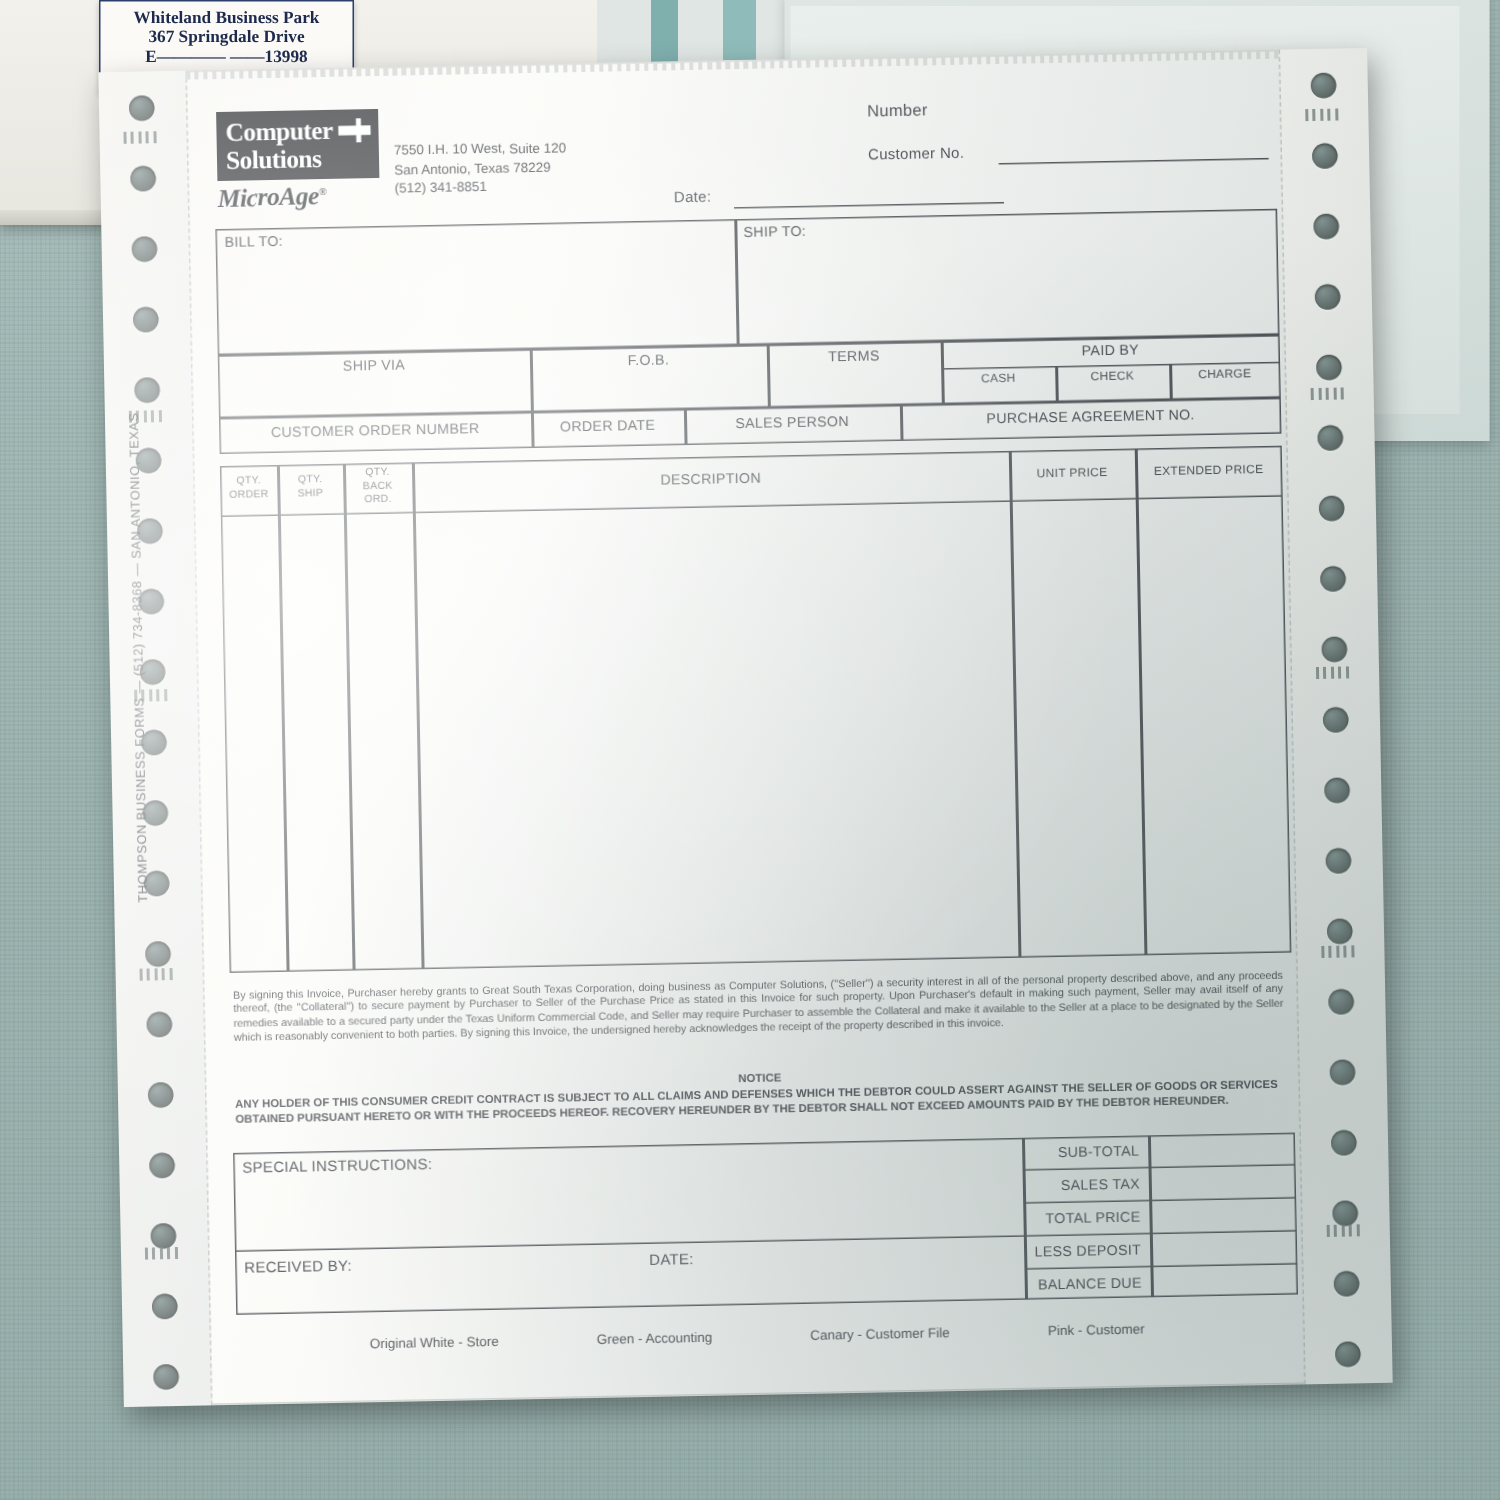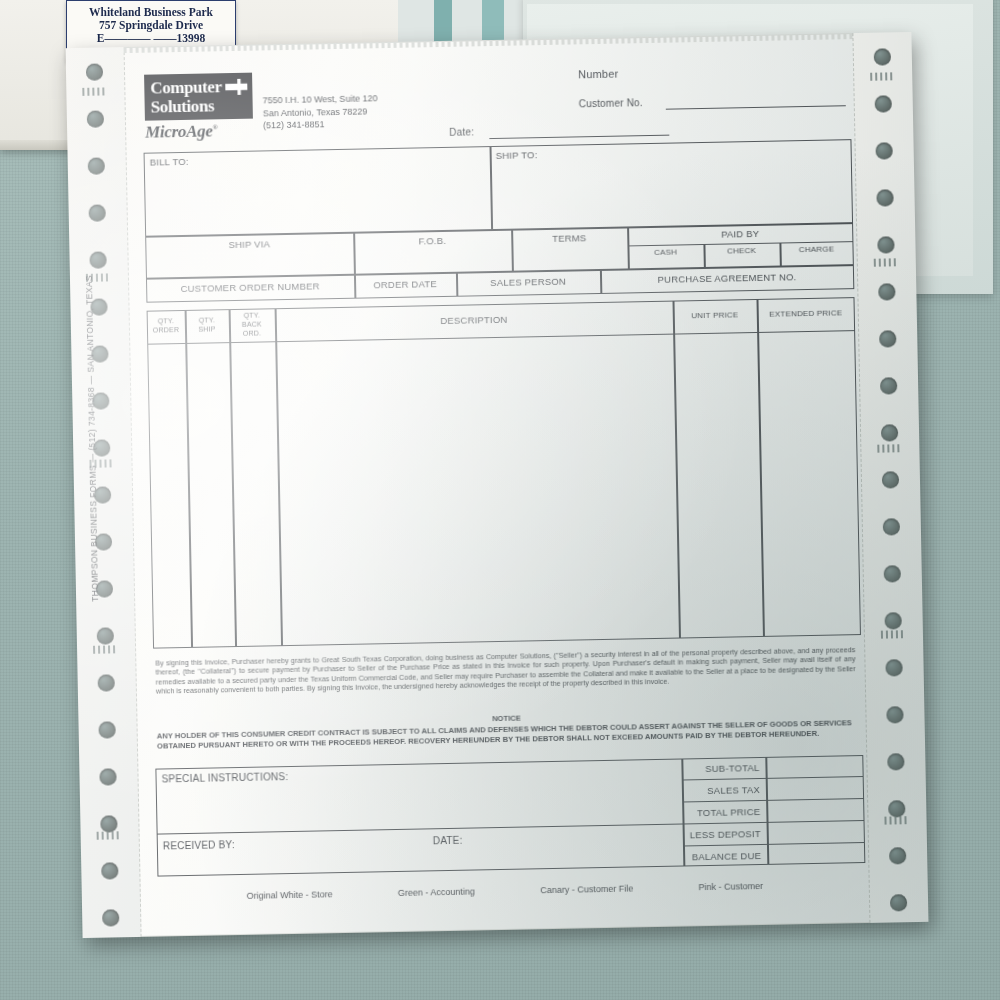--- a/index.html
+++ b/index.html
@@ -148,21 +148,21 @@
 <div id="stage">
 
   <div class="bg-cloth"></div>
 
   <div class="bg-paper-top">
     <div class="edge"></div>
   </div>
 
   <div class="label-card">
     <div>Whiteland Business Park</div>
-    <div>757 Springdale Drive</div>
+    <div>367 Springdale Drive</div>
     <div>E———— ——13998</div>
   </div>
 
   <div class="bg-teal-strip">
     <div class="b1"></div>
     <div class="b2"></div>
     <div class="b3"></div>
   </div>
 
   <div class="bg-card-right">

